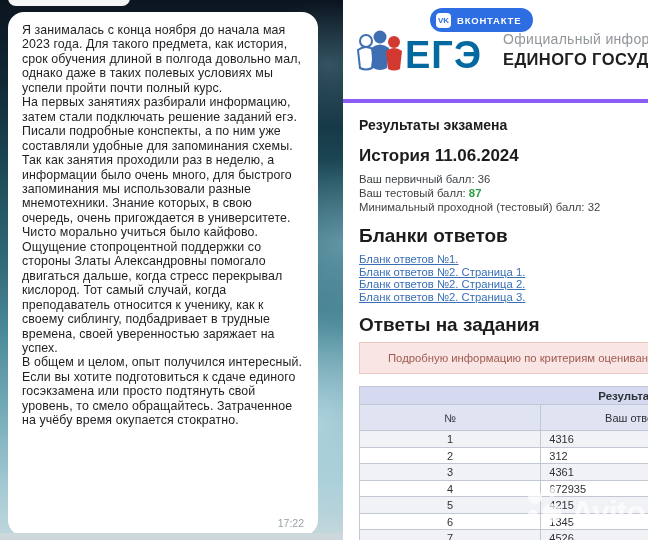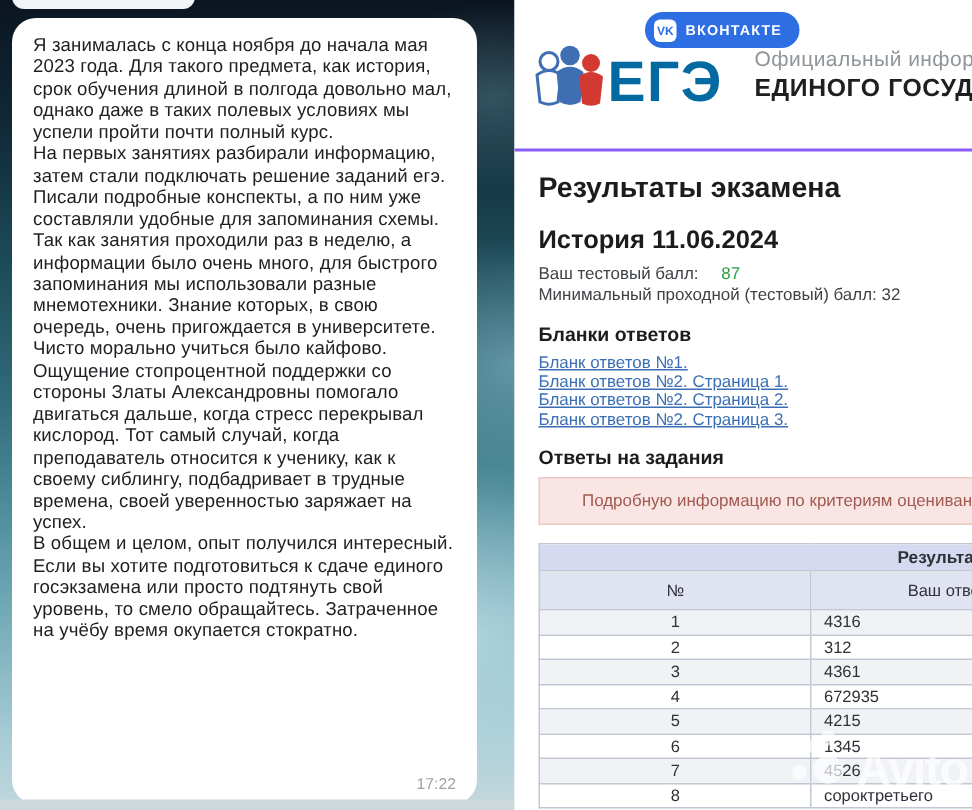--- a/index.html
+++ b/index.html
@@ -15,36 +15,36 @@
       radial-gradient(ellipse 300px 100px at 30% 100%, rgba(170,210,220,.5), transparent 70%),
       linear-gradient(180deg,#0b1520 0%,#102836 15%,#1d4a58 32%,#2f6877 48%,#4c8b9a 62%,#74abb8 76%,#a3c9d3 90%,#c6d9dd 100%);}
   .chat-pane::after{content:"";position:absolute;left:0;bottom:0;width:100%;height:7px;background:#ccd8dc;}
   .prev-bubble-fragment{position:absolute;left:8px;top:-10px;width:122px;height:16px;background:#f3f4f5;border-radius:8px;}
   .bubble{position:absolute;left:8px;top:12px;width:310px;height:524px;background:#fff;border-radius:16px;box-sizing:border-box;padding:11px 14px 18px 14px;}
   .bubble-text{font-size:12.4px;line-height:14.45px;color:#1d1f22;white-space:pre-line;letter-spacing:0.1px;}
   .bubble-time{position:absolute;right:14px;bottom:7px;font-size:10.5px;color:#9aa3a9;}
 
   
   .site-pane{position:relative;width:305px;height:540px;flex:0 0 305px;background:#fff;overflow:hidden;}
-  .site-header{position:relative;height:99px;border-bottom:2px solid #8b5cf6;}
+  .site-header{position:relative;height:99px;border-bottom:4px solid #8b5cf6;}
   .vk-badge{position:absolute;left:87px;top:8px;height:24px;padding:0 12px 0 6px;background:#2d6fe3;border-radius:13px;display:flex;align-items:center;gap:6px;}
   .vk-icon{width:15px;height:15px;background:#fff;border-radius:4px;color:#2d6fe3;font-size:8px;font-weight:bold;display:flex;align-items:center;justify-content:center;}
   .vk-label{color:#fff;font-size:9.5px;font-weight:bold;letter-spacing:.8px;text-transform:uppercase;}
   .ege-logo{position:absolute;left:10px;top:24px;width:138px;height:62px;display:flex;align-items:center;}
   .ege-text{font-size:38px;font-weight:bold;color:#0369a1;letter-spacing:1px;line-height:1;}
   .site-title{position:absolute;left:160px;top:31px;white-space:nowrap;}
   .site-title-line1{font-size:14px;color:#90959a;letter-spacing:.3px;}
   .site-title-line2{font-size:16.5px;font-weight:bold;color:#1f1f21;letter-spacing:.4px;margin-top:3px;}
 
   .site-content{position:relative;padding:0 0 0 16px;}
-  .h1{font-size:19px;font-weight:bold;color:#1c1c1e;margin:14px 0 0 0;}
+  .h1{font-size:14px;font-weight:bold;color:#1c1c1e;margin:14px 0 0 0;}
   .h2{font-size:17px;font-weight:bold;color:#1c1c1e;margin:13px 0 6px 0;}
   .info-line{font-size:11.3px;color:#3f4347;line-height:14px;white-space:nowrap;}
-  .score-green{color:#2f9e44;font-weight:normal;margin-left:12px;}
-  .h3{font-size:13px;font-weight:bold;color:#1c1c1e;margin:11px 0 6px 0;}
+  .score-green{color:#2f9e44;font-weight:bold;}
+  .h3{font-size:19px;font-weight:bold;color:#1c1c1e;margin:11px 0 6px 0;}
   .blank-links a{display:block;font-size:11.3px;line-height:12.6px;color:#3a6fb5;text-decoration:underline;white-space:nowrap;}
   .alert-box{box-sizing:border-box;width:560px;margin-top:6px;background:#f9e5e3;border:1px solid #ecc8c3;padding:9px 0 9px 28px;font-size:11.3px;color:#a05a50;white-space:nowrap;}
 
   table.answers{border-collapse:collapse;table-layout:fixed;width:545px;margin-top:12px;font-size:11px;color:#2e3136;}
   table.answers th,table.answers td{border:1px solid #c2c7d4;padding:1px 8px;overflow:hidden;white-space:nowrap;}
   .thead-main th{background:#d5daf0;font-weight:bold;font-size:11.5px;text-align:center;height:15px;}
   .thead-cols th{background:#e0e3f2;font-weight:normal;text-align:center;height:23px;font-size:11px;}
   .col-num{width:31px;text-align:center;}
   .col-answer{width:192px;text-align:left;}
   table.answers tbody tr{height:16.5px;}
@@ -95,20 +95,24 @@
       <div class="site-title">
         <div class="site-title-line1">Официальный информационный портал</div>
         <div class="site-title-line2">ЕДИНОГО ГОСУДАРСТВЕННОГО ЭКЗАМЕНА</div>
       </div>
     </div>
 
     <div class="site-content">
       <div class="h1">Результаты экзамена</div>
       <div class="h2">История 11.06.2024</div>
 
+      <div class="info-line">
+        <span>Ваш первичный балл:</span>
+        <span>36</span>
+      </div>
       <div class="info-line">
         <span>Ваш тестовый балл:</span>
         <span class="score-green">87</span>
       </div>
       <div class="info-line">
         <span>Минимальный проходной (тестовый) балл:</span>
         <span>32</span>
       </div>
 
       <div class="h3">Бланки ответов</div>

